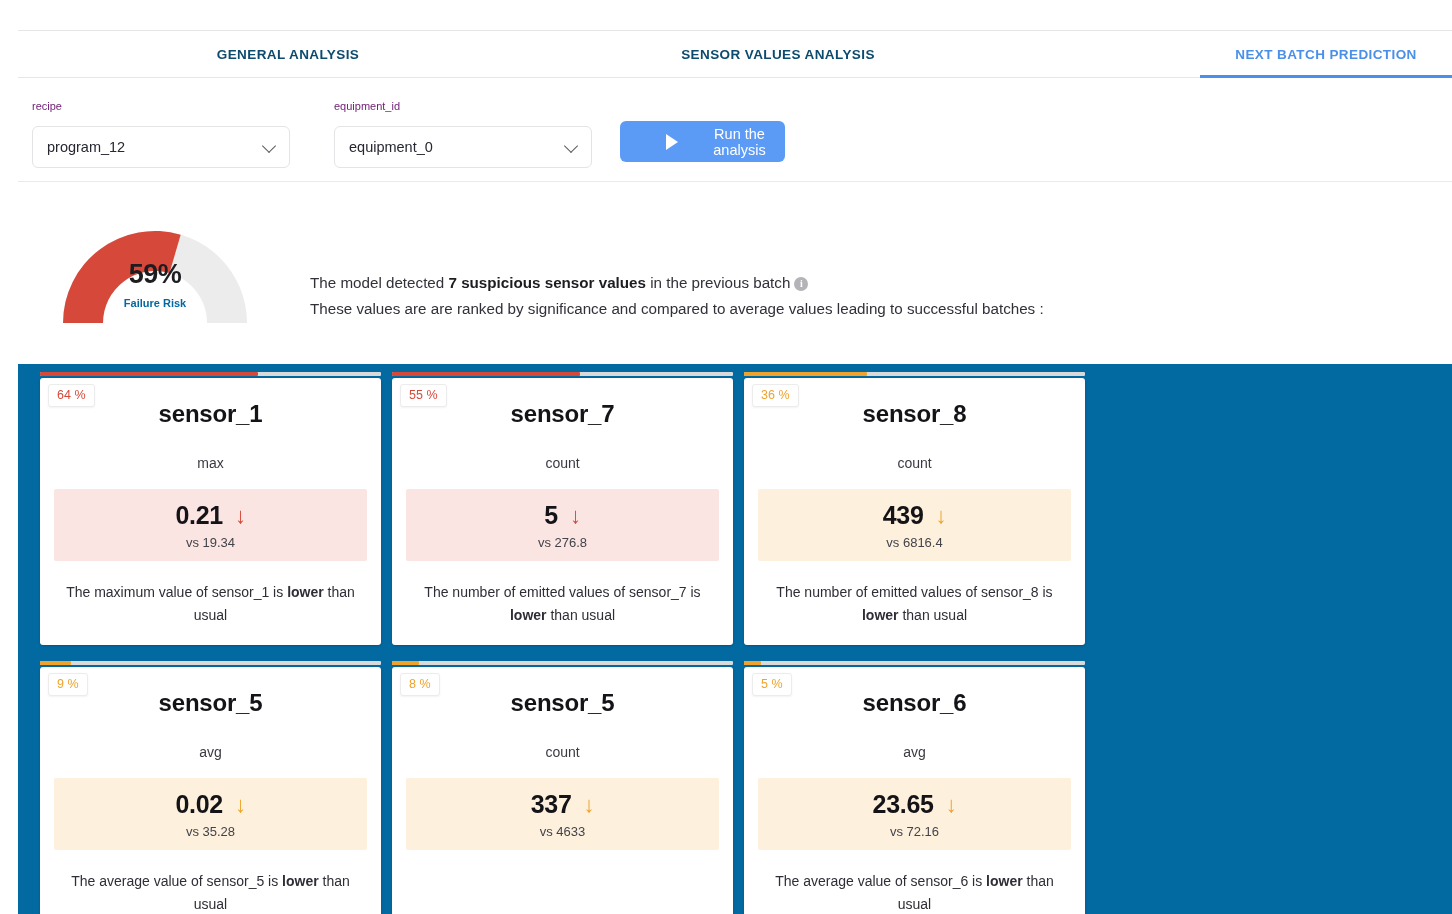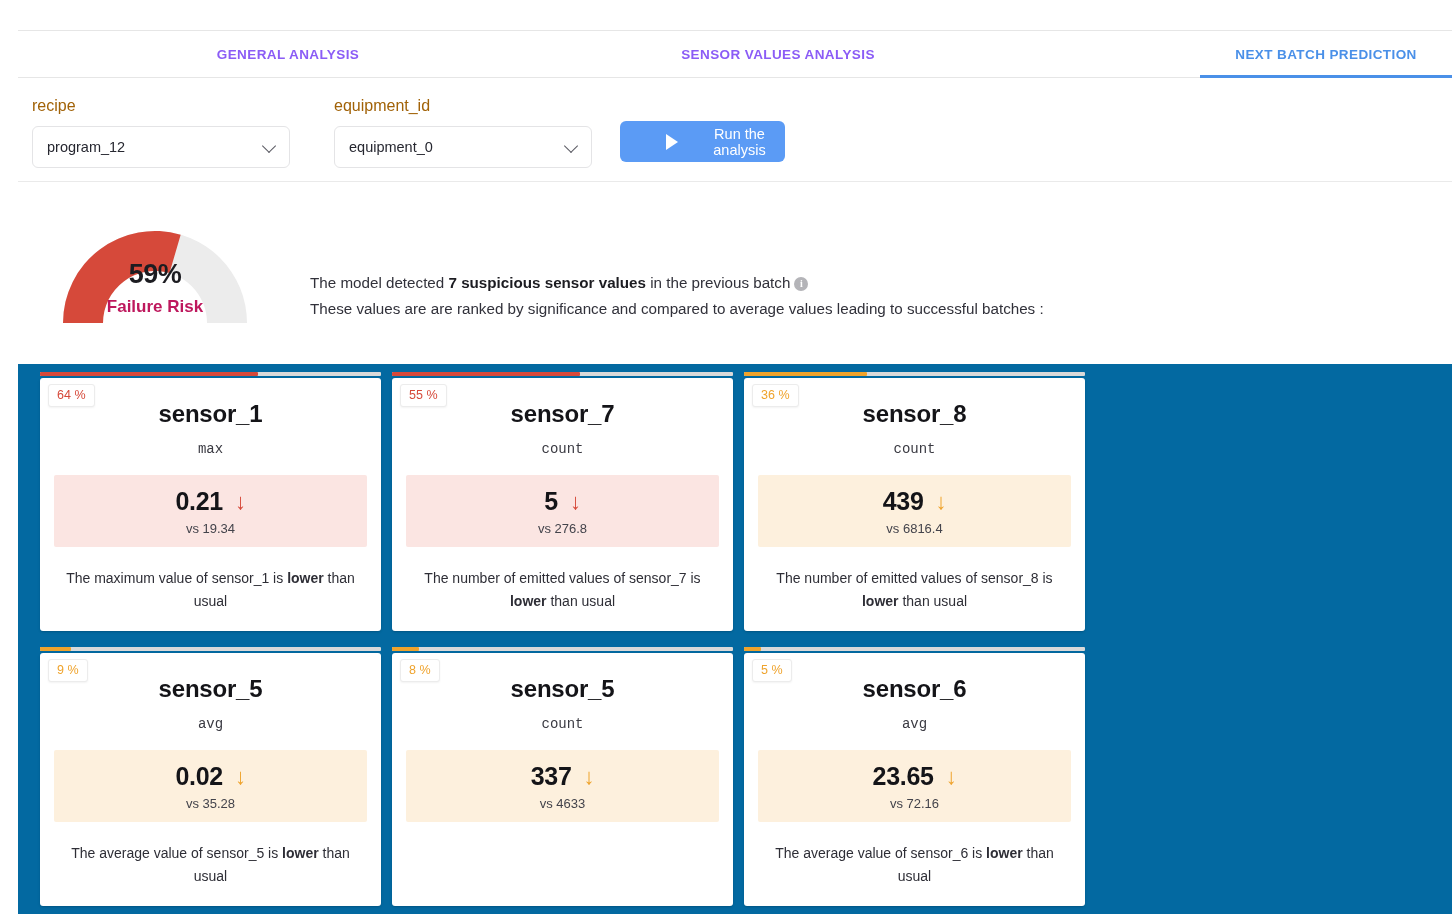--- a/index.html
+++ b/index.html
@@ -38,21 +38,21 @@
   .tab {
     position: absolute;
     top: 0;
     height: 100%;
     display: flex;
     align-items: center;
     justify-content: center;
     font-size: 13.5px;
     font-weight: 600;
     letter-spacing: 0.4px;
-    color: #8b5cf6;
+    color: #0c4a6e;
     cursor: pointer;
     user-select: none;
   }
   .tab.active { color: #4a90e8; }
   .tab.active::after {
     content: "";
     position: absolute;
     left: 0; right: 0; bottom: -1px;
     height: 3px;
     background: #4a90e8;
@@ -68,22 +68,22 @@
     top: 88px;
     width: 1434px;
     height: 94px;
     border-bottom: 1px solid #eaeaea;
   }
   .field { position: absolute; top: 10px; }
   #field-recipe    { left: 14px;  width: 258px; }
   #field-equipment { left: 316px; width: 258px; }
 
   .field-label {
-    font-size: 16px;
-    color: #a16207;
+    font-size: 11px;
+    color: #701a75;
     margin-bottom: 7px;
     line-height: 16px;
   }
   .select {
     position: relative;
     height: 42px;
     border: 1px solid #e4e4e6;
     border-radius: 6px;
     background: #ffffff;
     display: flex;
@@ -164,23 +164,23 @@
     font-size: 27px;
     font-weight: 700;
     color: #1c1c21;
     letter-spacing: -0.5px;
   }
   .gauge-label {
     position: absolute;
     left: 0; right: 0;
     top: 98px;
     text-align: center;
-    font-size: 17px;
+    font-size: 11px;
     font-weight: 700;
-    color: #be185d;
+    color: #0369a1;
   }
 
   .summary-text {
     position: absolute;
     left: 292px;
     top: 87px;
     font-size: 15.2px;
     line-height: 26px;
     color: #31313a;
   }
@@ -258,22 +258,21 @@
     font-size: 24px;
     font-weight: 700;
     color: #141418;
     padding-top: 22px;
     letter-spacing: -0.2px;
   }
   .card-sub {
     text-align: center;
     font-size: 14px;
     color: #3a3a42;
-    margin-top: 13px;
-    font-family: Liberation Mono, monospace;
+    margin-top: 27px;
   }
   .value-box {
     margin-top: 18px;
     border-radius: 2px;
     padding: 12px 0 11px 0;
     text-align: center;
   }
   .value-main {
     font-size: 25px;
     font-weight: 700;

